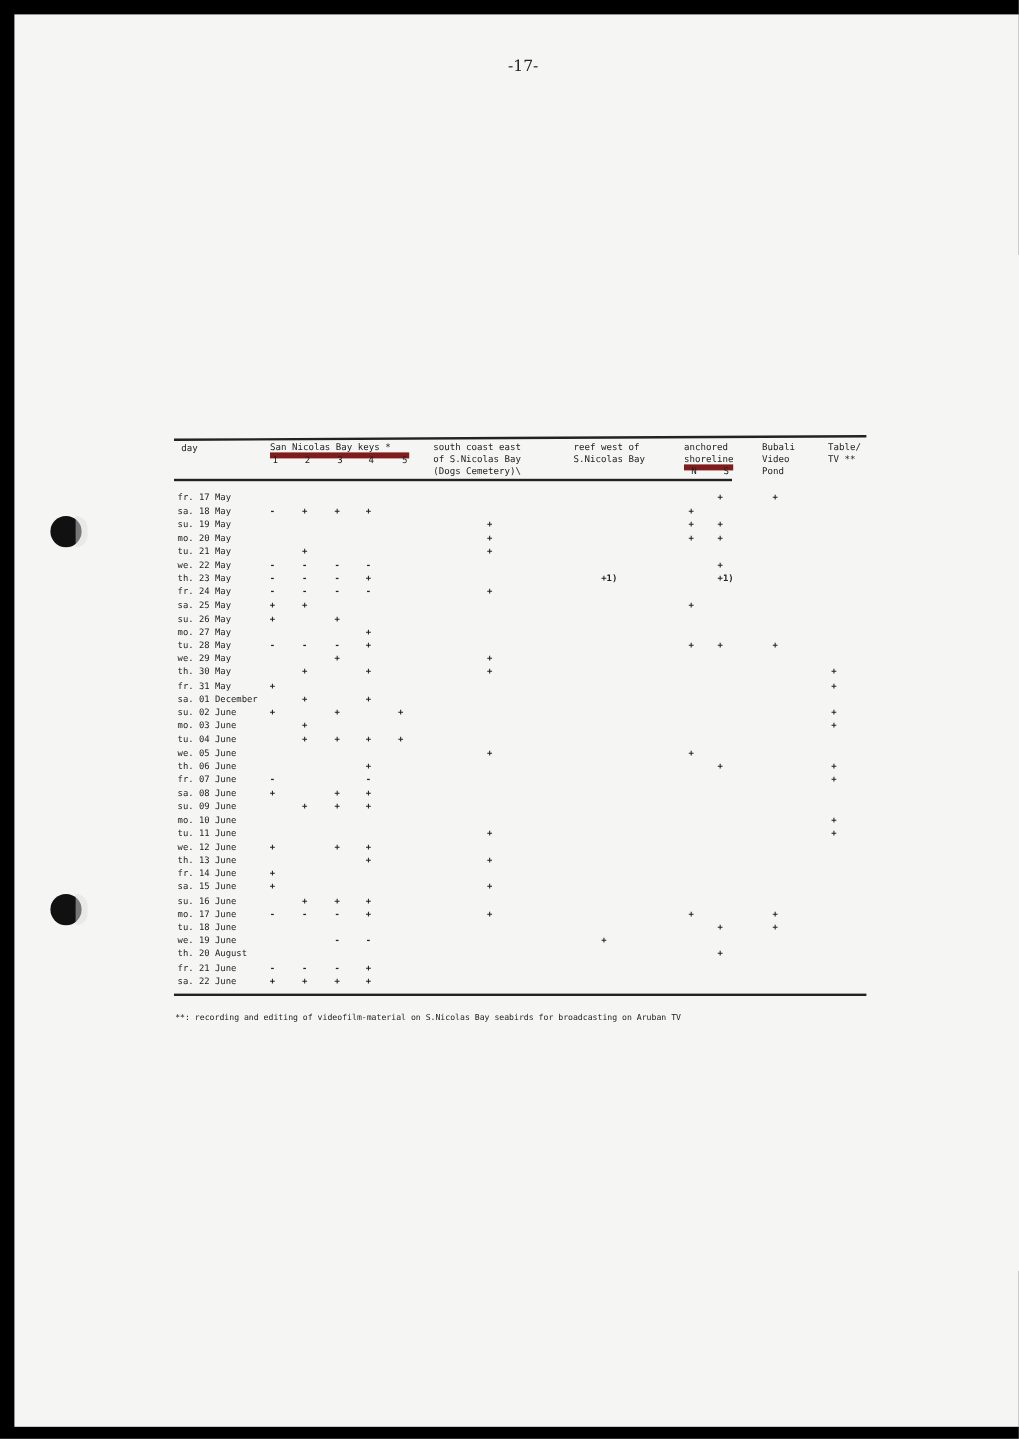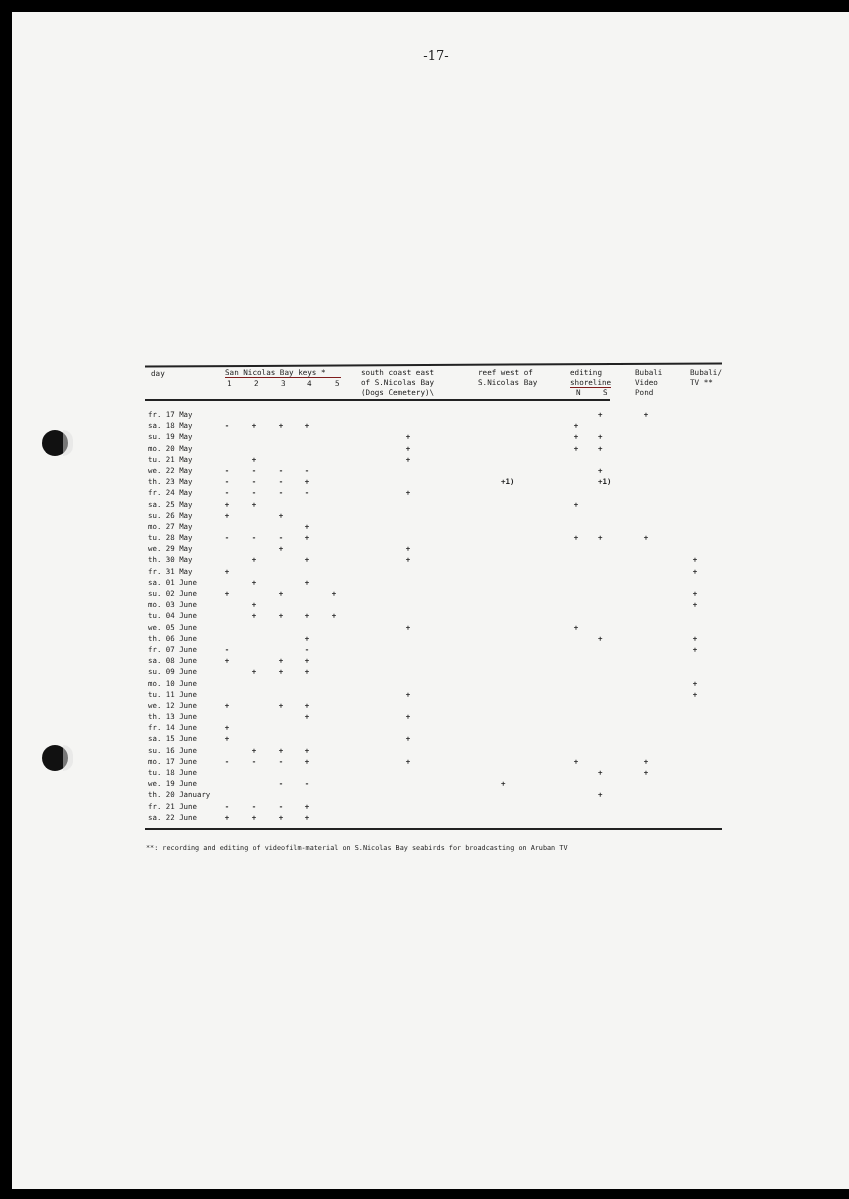--- a/index.html
+++ b/index.html
@@ -7,21 +7,21 @@
   .page { position:absolute; left:12px; top:12px; width:848px; height:1177px; background:#f5f5f3; }
   .page-num { position:absolute; top:36px; left:0; width:100%; text-align:center; font-family:"DejaVu Serif", serif; font-size:13px; color:#222; }
   .title { position:absolute; left:138px; top:284px; font-family:"DejaVu Sans Mono", monospace; font-size:13px; color:#1a1a1a; letter-spacing:0.2px; }
   .hole { position:absolute; width:26px; height:26px; border-radius:50%; background:#111; }
   .hole::after { content:""; position:absolute; right:-5px; top:0; width:10px; height:26px; border-radius:0 13px 13px 0; background:#ddd; opacity:0.5; }
   .table-wrap { position:absolute; left:133px; top:352px; width:577px; }
   .rule { height:2px; background:#222; }
   .rule.top { transform:rotate(-0.3deg); }
   .hdr { position:relative; height:33px; font-size:7.6px; color:#222; }
   .hdr span { position:absolute; white-space:nowrap; }
-  .ul { border-bottom:1px solid #7f1d1d; }
+  .ul { border-bottom:5px solid #7f1d1d; }
   .rows { position:relative; }
   .row { position:relative; height:11.2px; font-size:7.4px; color:#222; }
   .row .day { position:absolute; left:3px; top:0; white-space:nowrap; }
   .row .c { position:absolute; top:0; width:10px; text-align:center; font-weight:bold; }
   .foot { position:absolute; left:134px; top:832px; font-size:6.8px; color:#222; line-height:9.2px; white-space:nowrap; }
 </style>
 </head>
 <body>
 
 <div class="page">
@@ -39,28 +39,28 @@
       <span style="left:82px; top:13px;">1</span>
       <span style="left:109px; top:13px;">2</span>
       <span style="left:136px; top:13px;">3</span>
       <span style="left:162px; top:13px;">4</span>
       <span style="left:190px; top:13px;">5</span>
       <span style="left:216px; top:2px;">south coast east</span>
       <span style="left:216px; top:12px;">of S.Nicolas Bay</span>
       <span style="left:216px; top:22px;">(Dogs Cemetery)\</span>
       <span style="left:333px; top:2px;">reef west of</span>
       <span style="left:333px; top:12px;">S.Nicolas Bay</span>
-      <span style="left:425px; top:2px;">editing</span>
+      <span style="left:425px; top:2px;">anchored</span>
       <span class="ul" style="left:425px; top:12px;">shoreline</span>
       <span style="left:431px; top:22px;">N</span>
       <span style="left:458px; top:22px;">S</span>
       <span style="left:490px; top:2px;">Bubali</span>
       <span style="left:490px; top:12px;">Video</span>
       <span style="left:490px; top:22px;">Pond</span>
-      <span style="left:545px; top:2px;">Bubali/</span>
+      <span style="left:545px; top:2px;">Table/</span>
       <span style="left:545px; top:12px;">TV **</span>
     </div>
     <div class="rule" style="width:465px;"></div>
     <div style="height:9px;"></div>
     <div class="rows" id="rows">
         <div class="row">
           <span class="day">fr. 17 May</span>
           <span class="c" style="left: 77px;"></span>
           <span class="c" style="left: 104px;"></span>
           <span class="c" style="left: 131px;"></span>
@@ -263,21 +263,21 @@
           <span class="c" style="left: 157px;"></span>
           <span class="c" style="left: 184px;"></span>
           <span class="c" style="left: 258px;"></span>
           <span class="c" style="left: 356px; width: 20px; text-align: left;"></span>
           <span class="c" style="left: 426px;"></span>
           <span class="c" style="left: 453px; width: 20px; text-align: left;"></span>
           <span class="c" style="left: 496px;"></span>
           <span class="c" style="left: 545px;">+</span>
         </div>
         <div class="row">
-          <span class="day">sa. 01 June</span>
+          <span class="day">sa. 01 December</span>
           <span class="c" style="left: 77px;"></span>
           <span class="c" style="left: 104px;">+</span>
           <span class="c" style="left: 131px;"></span>
           <span class="c" style="left: 157px;">+</span>
           <span class="c" style="left: 184px;"></span>
           <span class="c" style="left: 258px;"></span>
           <span class="c" style="left: 356px; width: 20px; text-align: left;"></span>
           <span class="c" style="left: 426px;"></span>
           <span class="c" style="left: 453px; width: 20px; text-align: left;"></span>
           <span class="c" style="left: 496px;"></span>
@@ -529,21 +529,21 @@
           <span class="c" style="left: 157px;">-</span>
           <span class="c" style="left: 184px;"></span>
           <span class="c" style="left: 258px;"></span>
           <span class="c" style="left: 356px; width: 20px; text-align: left;">+</span>
           <span class="c" style="left: 426px;"></span>
           <span class="c" style="left: 453px; width: 20px; text-align: left;"></span>
           <span class="c" style="left: 496px;"></span>
           <span class="c" style="left: 545px;"></span>
         </div>
         <div class="row">
-          <span class="day">th. 20 January</span>
+          <span class="day">th. 20 August</span>
           <span class="c" style="left: 77px;"></span>
           <span class="c" style="left: 104px;"></span>
           <span class="c" style="left: 131px;"></span>
           <span class="c" style="left: 157px;"></span>
           <span class="c" style="left: 184px;"></span>
           <span class="c" style="left: 258px;"></span>
           <span class="c" style="left: 356px; width: 20px; text-align: left;"></span>
           <span class="c" style="left: 426px;"></span>
           <span class="c" style="left: 453px; width: 20px; text-align: left;">+</span>
           <span class="c" style="left: 496px;"></span>

